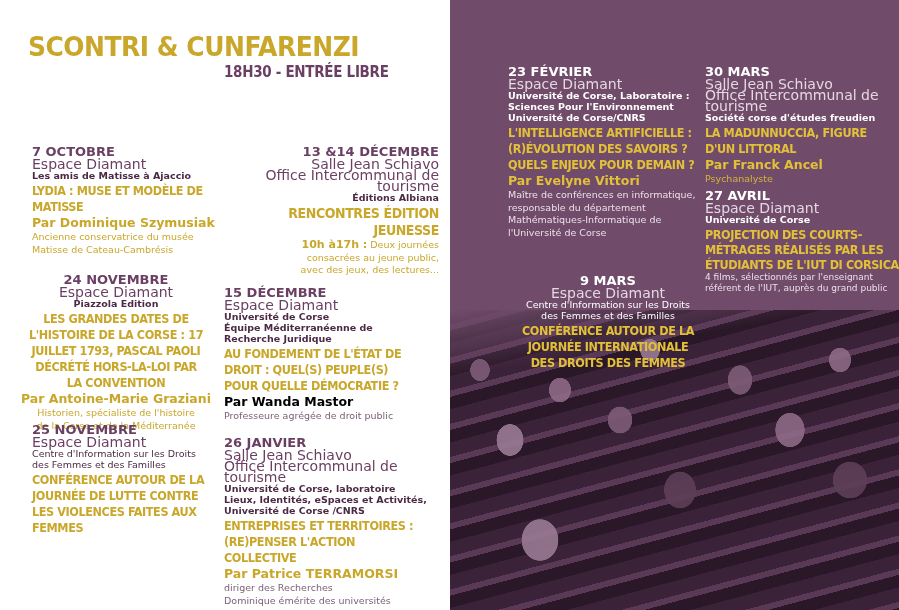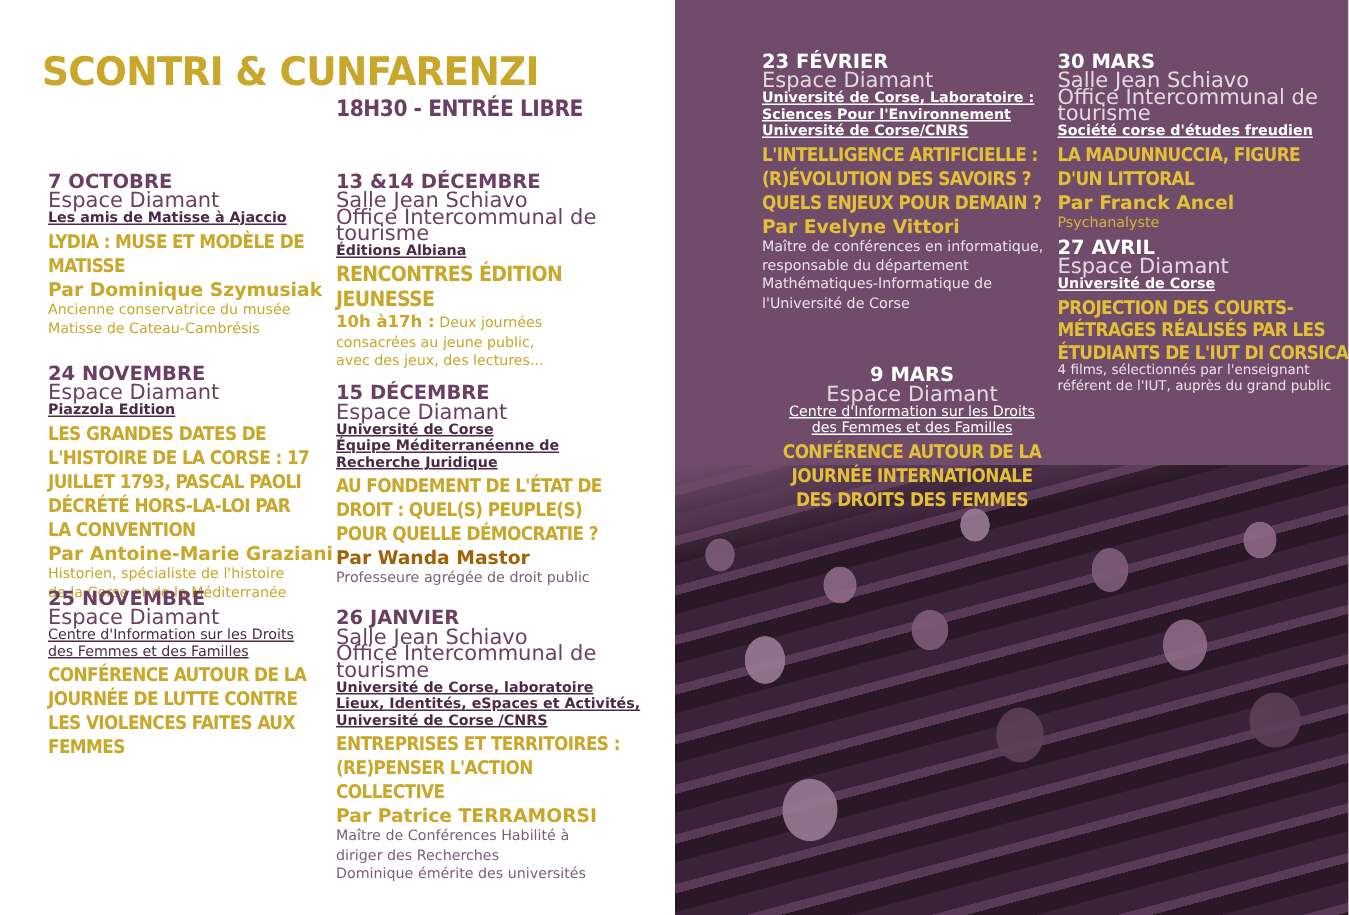--- a/index.html
+++ b/index.html
@@ -42,39 +42,39 @@
     position:absolute; left:28px; top:33px;
     font-family: "DejaVu Sans", sans-serif; font-weight:bold;
     font-size:25px; letter-spacing:-0.5px; color:#c9a72a;
     transform: scaleY(1.05);
   }
   .page-subtitle {
     position:absolute; left:224px; top:63px;
     font-family: "DejaVu Sans Condensed", "DejaVu Sans", sans-serif; font-weight:bold;
     font-size:15px; color:#6b3f63; letter-spacing:-0.3px;
   }
-  .event { position:absolute; }
+  .event { position:absolute;margin-top:30px; }
   .event .date {
     font-weight:bold; font-size:13px; color:#6b3f63; line-height:15px;
   }
   .event .venue, .event .org-light {
     font-size:14px; color:#6b3f63; line-height:11px;
   }
   .event .org {
-    font-size:9.5px; font-weight:bold; color:#4c2a46; line-height:11px;text-decoration:underline;
+    font-size:9.5px; font-weight:bold; color:#4c2a46; line-height:11px;
   }
   .event .title {
     font-family: "DejaVu Sans Condensed", "DejaVu Sans", sans-serif;
     font-weight:bold; font-size:12.5px; color:#c9a72a; line-height:16px;
     text-transform:uppercase; letter-spacing:-0.4px; margin-top:2px;
   }
   .event .speaker {
     font-weight:bold; font-size:12.5px; color:#c9a72a; line-height:16px;
   }
-  .event .speaker.dark { color:#a16207; }
+  .event .speaker.dark { color:#000000; }
   .event .desc {
     font-size:9.5px; color:#c9a72a; line-height:12.5px;
   }
   .event .desc.grey { color:#7b5f77; }
   .event .time { font-weight:bold; font-size:11px; color:#c9a72a; }
   .dark-panel .date { color:#ffffff; }
   .dark-panel .venue, .dark-panel .org-light { color:#e5d8e2; }
   .dark-panel .org { color:#ffffff; }
   .dark-panel .title { color:#e2c038; }
   .dark-panel .speaker { color:#e2c038; }
@@ -96,21 +96,21 @@
       <div>LYDIA : MUSE ET MODÈLE DE</div>
       <div>MATISSE</div>
     </div>
     <div class="speaker">Par Dominique Szymusiak</div>
     <div class="desc">
       <div>Ancienne conservatrice du musée</div>
       <div>Matisse de Cateau-Cambrésis</div>
     </div>
   </div>
 
-  <div class="event" style="left:32px; top:242px; width:200px;">
+  <div class="event" style="left:16px; top:242px; width:200px;text-align:center;">
     <div class="date">24 NOVEMBRE</div>
     <div class="venue">Espace Diamant</div>
     <div class="org">Piazzola Edition</div>
     <div class="title">
       <div>LES GRANDES DATES DE</div>
       <div>L'HISTOIRE DE LA CORSE : 17</div>
       <div>JUILLET 1793, PASCAL PAOLI</div>
       <div>DÉCRÉTÉ HORS-LA-LOI PAR</div>
       <div>LA CONVENTION</div>
     </div>
@@ -129,21 +129,21 @@
       <div>des Femmes et des Familles</div>
     </div>
     <div class="title">
       <div>CONFÉRENCE AUTOUR DE LA</div>
       <div>JOURNÉE DE LUTTE CONTRE</div>
       <div>LES VIOLENCES FAITES AUX</div>
       <div>FEMMES</div>
     </div>
   </div>
 
-  <div class="event" style="left:224px; top:114px; width:215px;">
+  <div class="event" style="left:224px; top:114px; width:215px;text-align:right;">
     <div class="date">13 &amp;14 DÉCEMBRE</div>
     <div class="venue">Salle Jean Schiavo</div>
     <div class="venue">Office Intercommunal de tourisme</div>
     <div class="org">Éditions Albiana</div>
     <div class="title" style="font-size:14px;line-height:17px;">
       <div>RENCONTRES ÉDITION</div>
       <div>JEUNESSE</div>
     </div>
     <div class="desc">
       <span class="time">10h à17h :</span>
@@ -181,21 +181,20 @@
       <div>Lieux, Identités, eSpaces et Activités,</div>
       <div>Université de Corse /CNRS</div>
     </div>
     <div class="title">
       <div>ENTREPRISES ET TERRITOIRES :</div>
       <div>(RE)PENSER L'ACTION</div>
       <div>COLLECTIVE</div>
     </div>
     <div class="speaker">Par Patrice TERRAMORSI</div>
     <div class="desc grey">
-      <div>Maître de Conférences Habilité à</div>
       <div>diriger des Recherches</div>
       <div>Dominique émérite des universités</div>
     </div>
   </div>
 </div>
 
 <div class="right-panel dark-panel">
   <div class="photo">
     <div class="heads"></div>
   </div>

